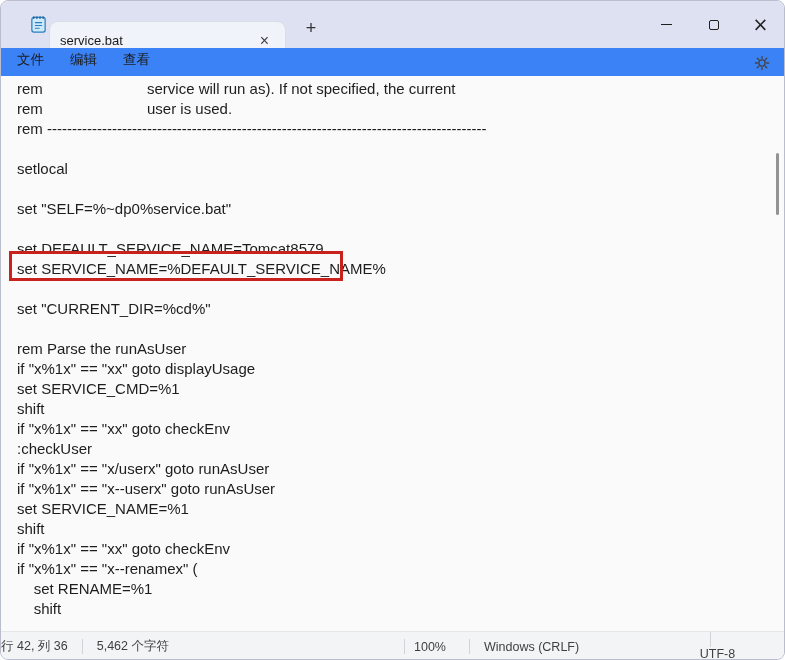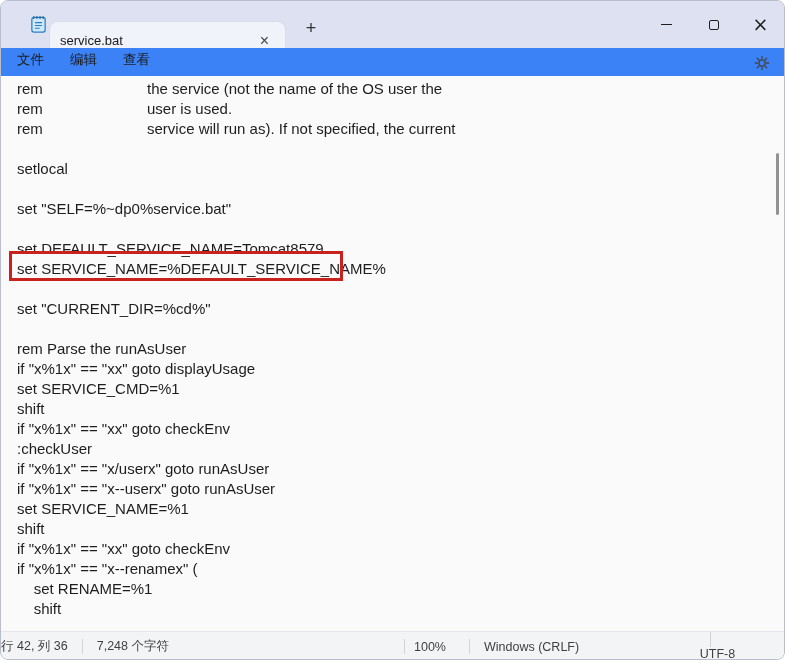--- a/index.html
+++ b/index.html
@@ -110,23 +110,23 @@
         <g stroke="#444" stroke-width="1.3" fill="none" stroke-linecap="round">
           <circle cx="8" cy="8" r="3.1"></circle>
           <path d="M8 1.4v2.1 M8 12.5v2.1 M1.4 8h2.1 M12.5 8h2.1 M3.3 3.3l1.5 1.5 M11.2 11.2l1.5 1.5 M12.7 3.3l-1.5 1.5 M4.8 11.2l-1.5 1.5"></path>
         </g>
       </svg>
     </div>
   </div>
 
   <div class="editor">
     <div class="code">
-        <div class="line">rem                         the service (not the name of the OS user the</div>
+        <div class="line">rem                         service will run as). If not specified, the current</div>
         <div class="line">rem                         user is used.</div>
-        <div class="line">rem                         service will run as). If not specified, the current</div>
+        <div class="line">rem ----------------------------------------------------------------------------------------</div>
         <div class="line"></div>
         <div class="line">setlocal</div>
         <div class="line"></div>
         <div class="line">set "SELF=%~dp0%service.bat"</div>
         <div class="line"></div>
         <div class="line">set DEFAULT_SERVICE_NAME=Tomcat8579</div>
         <div class="line">set SERVICE_NAME=%DEFAULT_SERVICE_NAME%</div>
         <div class="line"></div>
         <div class="line">set "CURRENT_DIR=%cd%"</div>
         <div class="line"></div>
@@ -146,21 +146,21 @@
         <div class="line">    shift</div>
       </div>
     <div class="hlbox" style="top: 175px; border-color: rgb(201, 33, 28);"></div>
     <div class="scroll-thumb"></div>
   </div>
 
   <div class="statusbar">
     <div class="sb-left">
       <span>行 42, 列 36</span>
       <span class="vdiv"></span>
-      <span>7,248 个字符</span>
+      <span>5,462 个字符</span>
     </div>
     <span class="spacer"></span>
     <div class="cell cell-zoom">
       <span class="vdiv"></span>
       <span class="txt">100%</span>
     </div>
     <div class="cell cell-eol">
       <span class="vdiv"></span>
       <span class="txt">Windows (CRLF)</span>
     </div>

